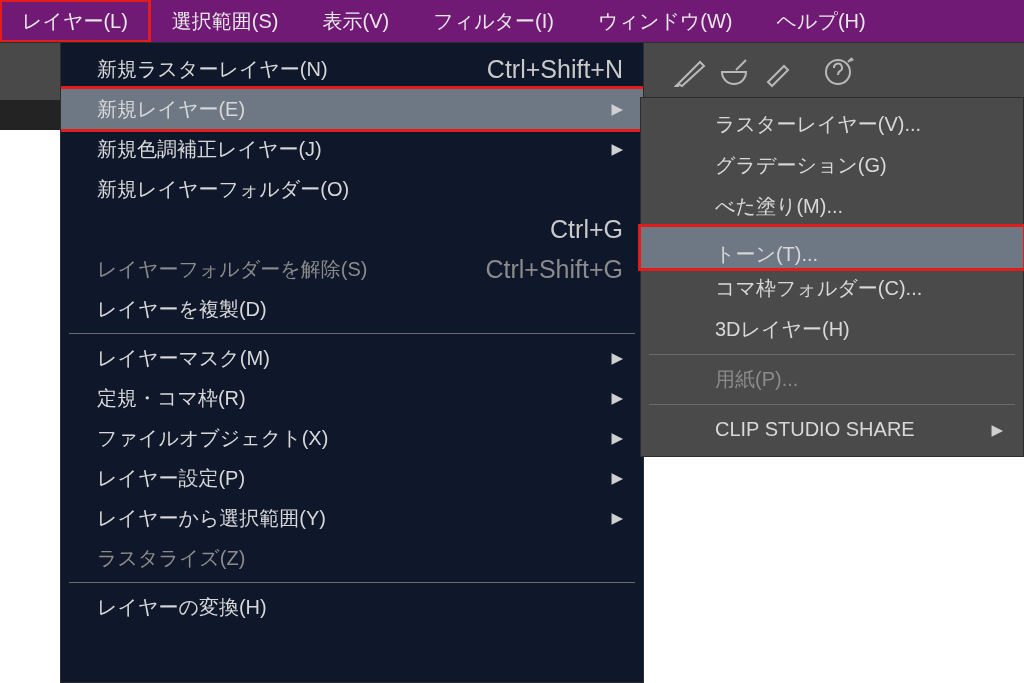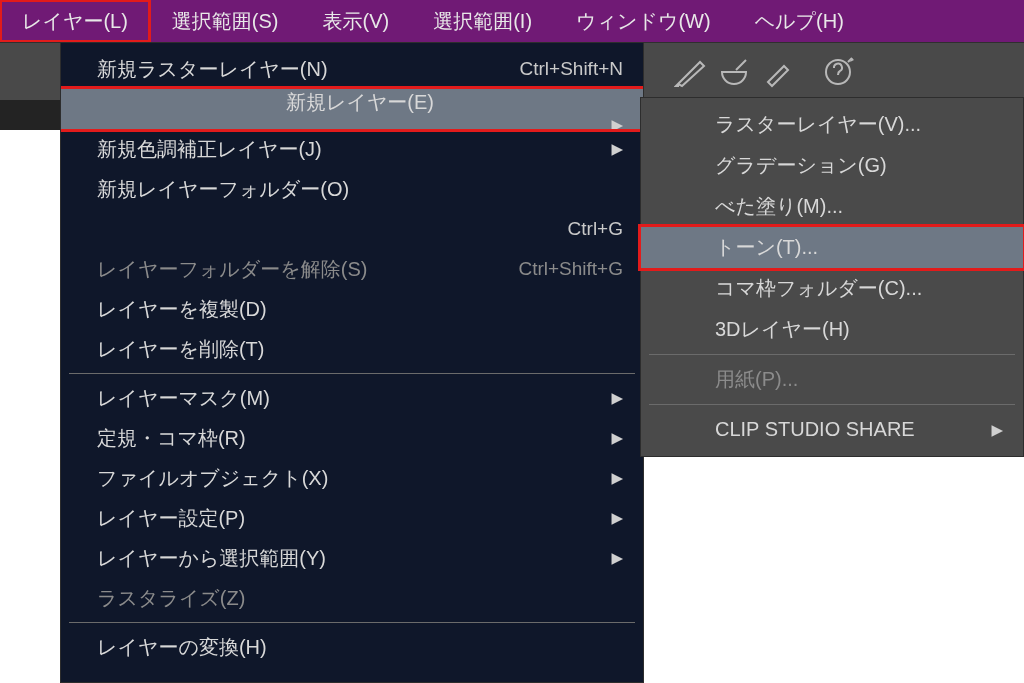--- a/index.html
+++ b/index.html
@@ -70,30 +70,29 @@
     display: flex;
     align-items: center;
     padding-left: 30px;
     padding-right: 14px;
     position: relative;
     margin: 0 6px;
   }
   .dd-item .shortcut {
     margin-left: auto;
     color: #c9c9c9;
-    font-size: 19px;
+    font-size: 25px;
   }
   .dd-item .arrow {
     margin-left: auto;
     color: #d0d0d0;
     font-size: 15px;
   }
   .dd-item.hover {
     background: #6e7885;
-    flex-direction: column;
   }
   .dd-item.disabled { color: #8b8b8b; }
   .dd-item.disabled .shortcut { color: #8b8b8b; }
   .dd-item.redbox {
     outline: 3px solid #e21b1b;
     outline-offset: 0px;
     margin: 0;
     padding-left: 36px;
     padding-right: 20px;
   }
@@ -123,36 +122,37 @@
   }
   .sm-item.hover { background: #6e7885; }
   .sm-item .arrow { margin-left: auto; color: #d0d0d0; font-size: 15px; }
   .sm-item.disabled { color: #8b8b8b; text-align: right; }
   .sm-item.redbox {
     outline: 3px solid #e21b1b;
     outline-offset: 0px;
     margin: 0;
     padding-left: 74px;
     padding-right: 32px;
+    align-items: flex-end;
   }
   .sm-sep {
     height: 1px;
     background: #6b6b6b;
     margin: 4px 8px;
   }
   svg { display: block; }
 </style>
 </head>
 <body>
 
 <div class="menubar" id="menubar">
     <div class="menubar-item highlight">レイヤー(L)</div>
     <div class="menubar-item">選択範囲(S)</div>
     <div class="menubar-item">表示(V)</div>
-    <div class="menubar-item">選択範囲(I)</div>
+    <div class="menubar-item">フィルター(I)</div>
     <div class="menubar-item">ウィンドウ(W)</div>
     <div class="menubar-item">ヘルプ(H)</div>
   </div>
 
 <div class="toolbar">
   <div class="icon-wrap">
     <svg width="32" height="32" viewBox="0 0 32 32">
         <path d="M4 28 L26 6 L30 10 L8 30 Z M4 28 L2 30 L4 30 Z" fill="none" stroke="#b8b8b8" stroke-width="2"></path>
       </svg>
   </div>
@@ -198,23 +198,20 @@
     <div class="dd-item">
       <span class="shortcut">Ctrl+G</span>
     </div>
     <div class="dd-item disabled">
       <span>レイヤーフォルダーを解除(S)</span>
       <span class="shortcut">Ctrl+Shift+G</span>
     </div>
     <div class="dd-item">
       <span>レイヤーを複製(D)</span>
     </div>
-    <div class="dd-item">
-      <span>レイヤーを削除(T)</span>
-    </div>
     <div class="dd-sep"></div>
     <div class="dd-item">
       <span>レイヤーマスク(M)</span>
       <span class="arrow">▶</span>
     </div>
     <div class="dd-item">
       <span>定規・コマ枠(R)</span>
       <span class="arrow">▶</span>
     </div>
     <div class="dd-item">

